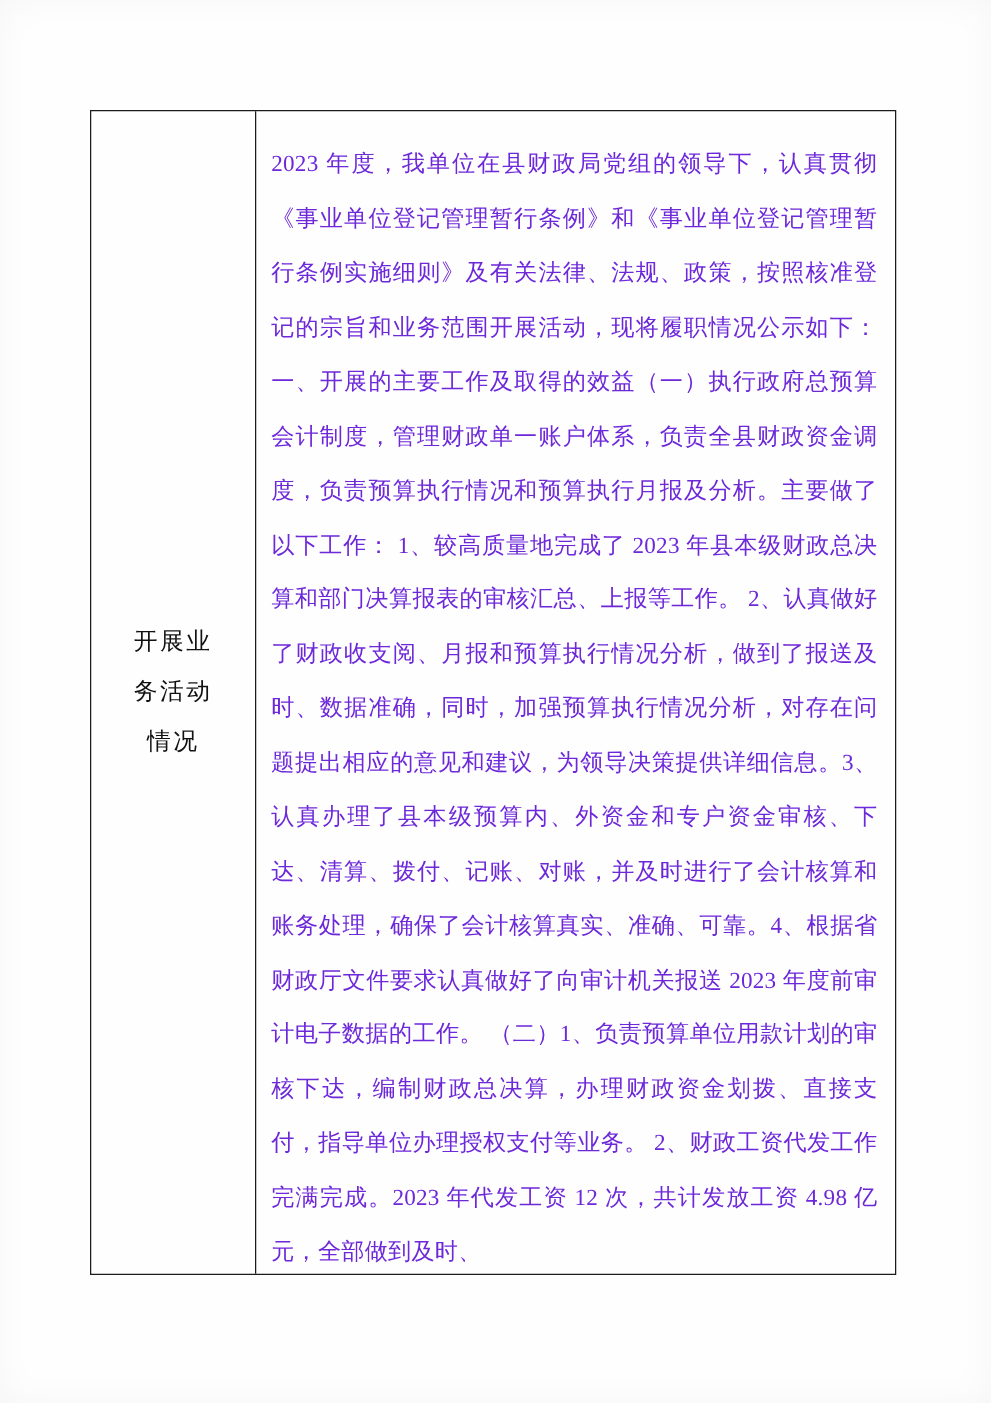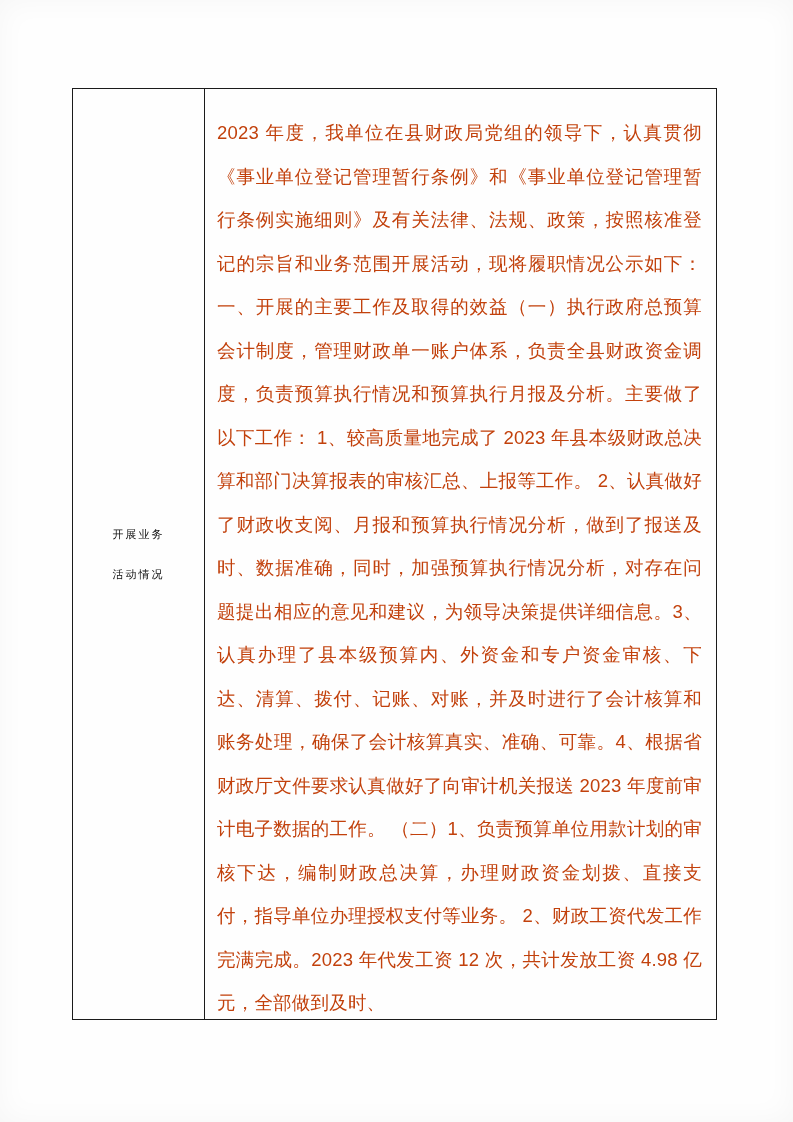--- a/index.html
+++ b/index.html
@@ -33,39 +33,39 @@
     width: 132px;
     box-sizing: border-box;
     border-right: 1.5px solid #1b1b1b;
     display: flex;
     align-items: center;
     justify-content: center;
     padding: 0 6px;
   }
   .label-text {
     font-family: Liberation Sans, sans-serif;
-    font-size: 11px;
+    font-size: 19px;
     line-height: 40px;
     letter-spacing: 2px;
     color: #111111;
     text-align: center;
     writing-mode: horizontal-tb;
     width: 64px;
     word-break: break-all;
   }
   .body-cell {
     flex: 1;
     box-sizing: border-box;
     padding: 22px 14px 10px 12px;
   }
   .body-text {
-    font-family: Liberation Sans, sans-serif;
+    font-family: Liberation Serif, serif;
     font-size: 18.5px;
     line-height: 43.5px;
-    color: #c2410c;
+    color: #6d28d9;
     text-align: justify;
     text-justify: inter-ideograph;
     letter-spacing: 0.2px;
     white-space: pre-wrap;
   }
   .page-edge-shadow {
     position: absolute;
     inset: 0;
     pointer-events: none;
     box-shadow: inset 0 0 30px rgba(0,0,0,0.035);

